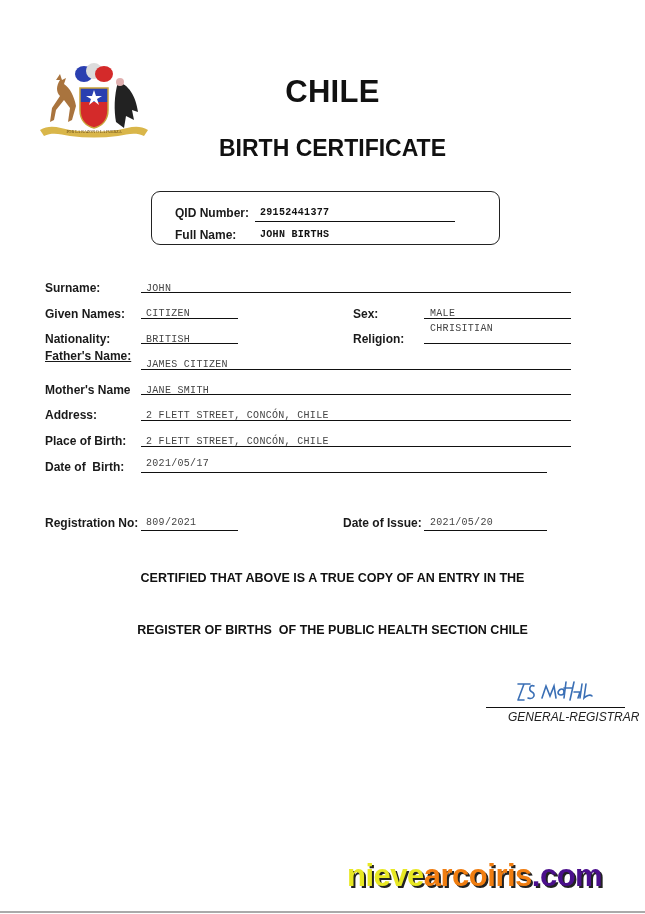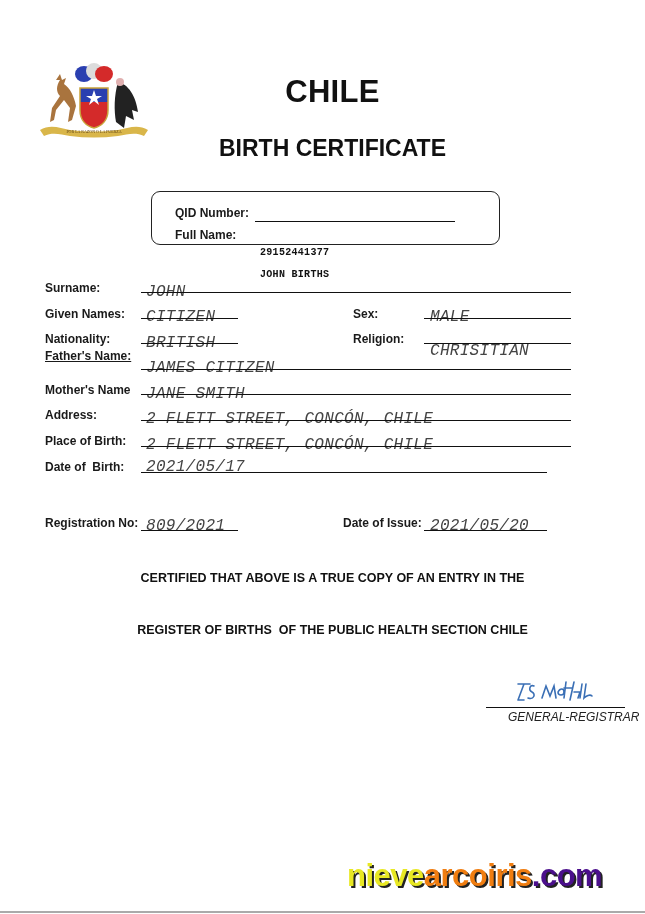--- a/index.html
+++ b/index.html
@@ -3,22 +3,22 @@
 <meta charset="utf-8">
 <style>
   html, body { margin:0; padding:0; }
   body { width:645px; height:914px; background:#ffffff; position:relative; overflow:hidden;
          font-family:"Liberation Sans", sans-serif; color:#111; }
   .abs { position:absolute; }
   .title-main { left:0; width:665px; top:74px; text-align:center; font-size:31px; font-weight:bold; color:#111; letter-spacing:0.3px; }
   .title-sub { left:0; width:665px; top:135px; text-align:center; font-size:23px; font-weight:bold; color:#111; }
   .qid-box { left:151px; top:191px; width:347px; height:52px; border:1.3px solid #222; border-radius:9px; }
   .lbl { font-size:12px; font-weight:bold; color:#1a1a1a; }
-  .val { font-family:"Liberation Mono", monospace; font-size:16px; color:#444; letter-spacing:0.3px;font-style:italic; }
-  .valb { font-family:"Liberation Mono", monospace; font-size:10px; font-weight:bold; color:#111; letter-spacing:0.3px;margin-top:40px; }
+  .val { font-family:"Liberation Mono", monospace; font-size:10px; color:#444; letter-spacing:0.3px; }
+  .valb { font-family:"Liberation Mono", monospace; font-size:10px; font-weight:bold; color:#111; letter-spacing:0.3px; }
   .line { height:0; border-top:1.3px solid #111; }
   .cert { left:0; width:665px; text-align:center; font-size:12.5px; font-weight:bold; color:#111; }
   .sig-label { font-size:12px; color:#222;font-style:italic; }
   .watermark { left:347px; top:858px; font-size:31px; font-weight:bold; font-family:"Liberation Sans", sans-serif;
                text-shadow:2px 2px 0 #222; letter-spacing:-0.5px; }
   .bottom-rule { left:0; top:911px; width:645px; height:0; border-top:2px solid #aaa; }
 </style>
 </head>
 <body>
 
@@ -62,21 +62,21 @@
 <div class="abs val" style="left:146px;top:308px;">CITIZEN</div>
 <div class="abs line" style="left:141px;top:318px;width:97px;"></div>
 <div class="abs lbl" style="left:353px;top:307px;">Sex:</div>
 <div class="abs val" style="left:430px;top:308px;">MALE</div>
 <div class="abs line" style="left:424px;top:318px;width:147px;"></div>
 
 <div class="abs lbl" style="left:45px;top:332px;">Nationality:</div>
 <div class="abs val" style="left:146px;top:334px;">BRITISH</div>
 <div class="abs line" style="left:141px;top:343px;width:97px;"></div>
 <div class="abs lbl" style="left:353px;top:332px;">Religion:</div>
-<div class="abs val" style="left:430px;top:342px;">CHRISITIAN</div>
+<div class="abs val" style="left:430px;top:323px;">CHRISITIAN</div>
 <div class="abs line" style="left:424px;top:343px;width:147px;"></div>
 
 <div class="abs lbl" style="left:45px;top:349px;text-decoration:underline;">Father's Name:</div>
 <div class="abs val" style="left:146px;top:359px;">JAMES CITIZEN</div>
 <div class="abs line" style="left:141px;top:369px;width:430px;"></div>
 
 <div class="abs lbl" style="left:45px;top:383px;">Mother's Name</div>
 <div class="abs val" style="left:146px;top:385px;">JANE SMITH</div>
 <div class="abs line" style="left:141px;top:394px;width:430px;"></div>
 

